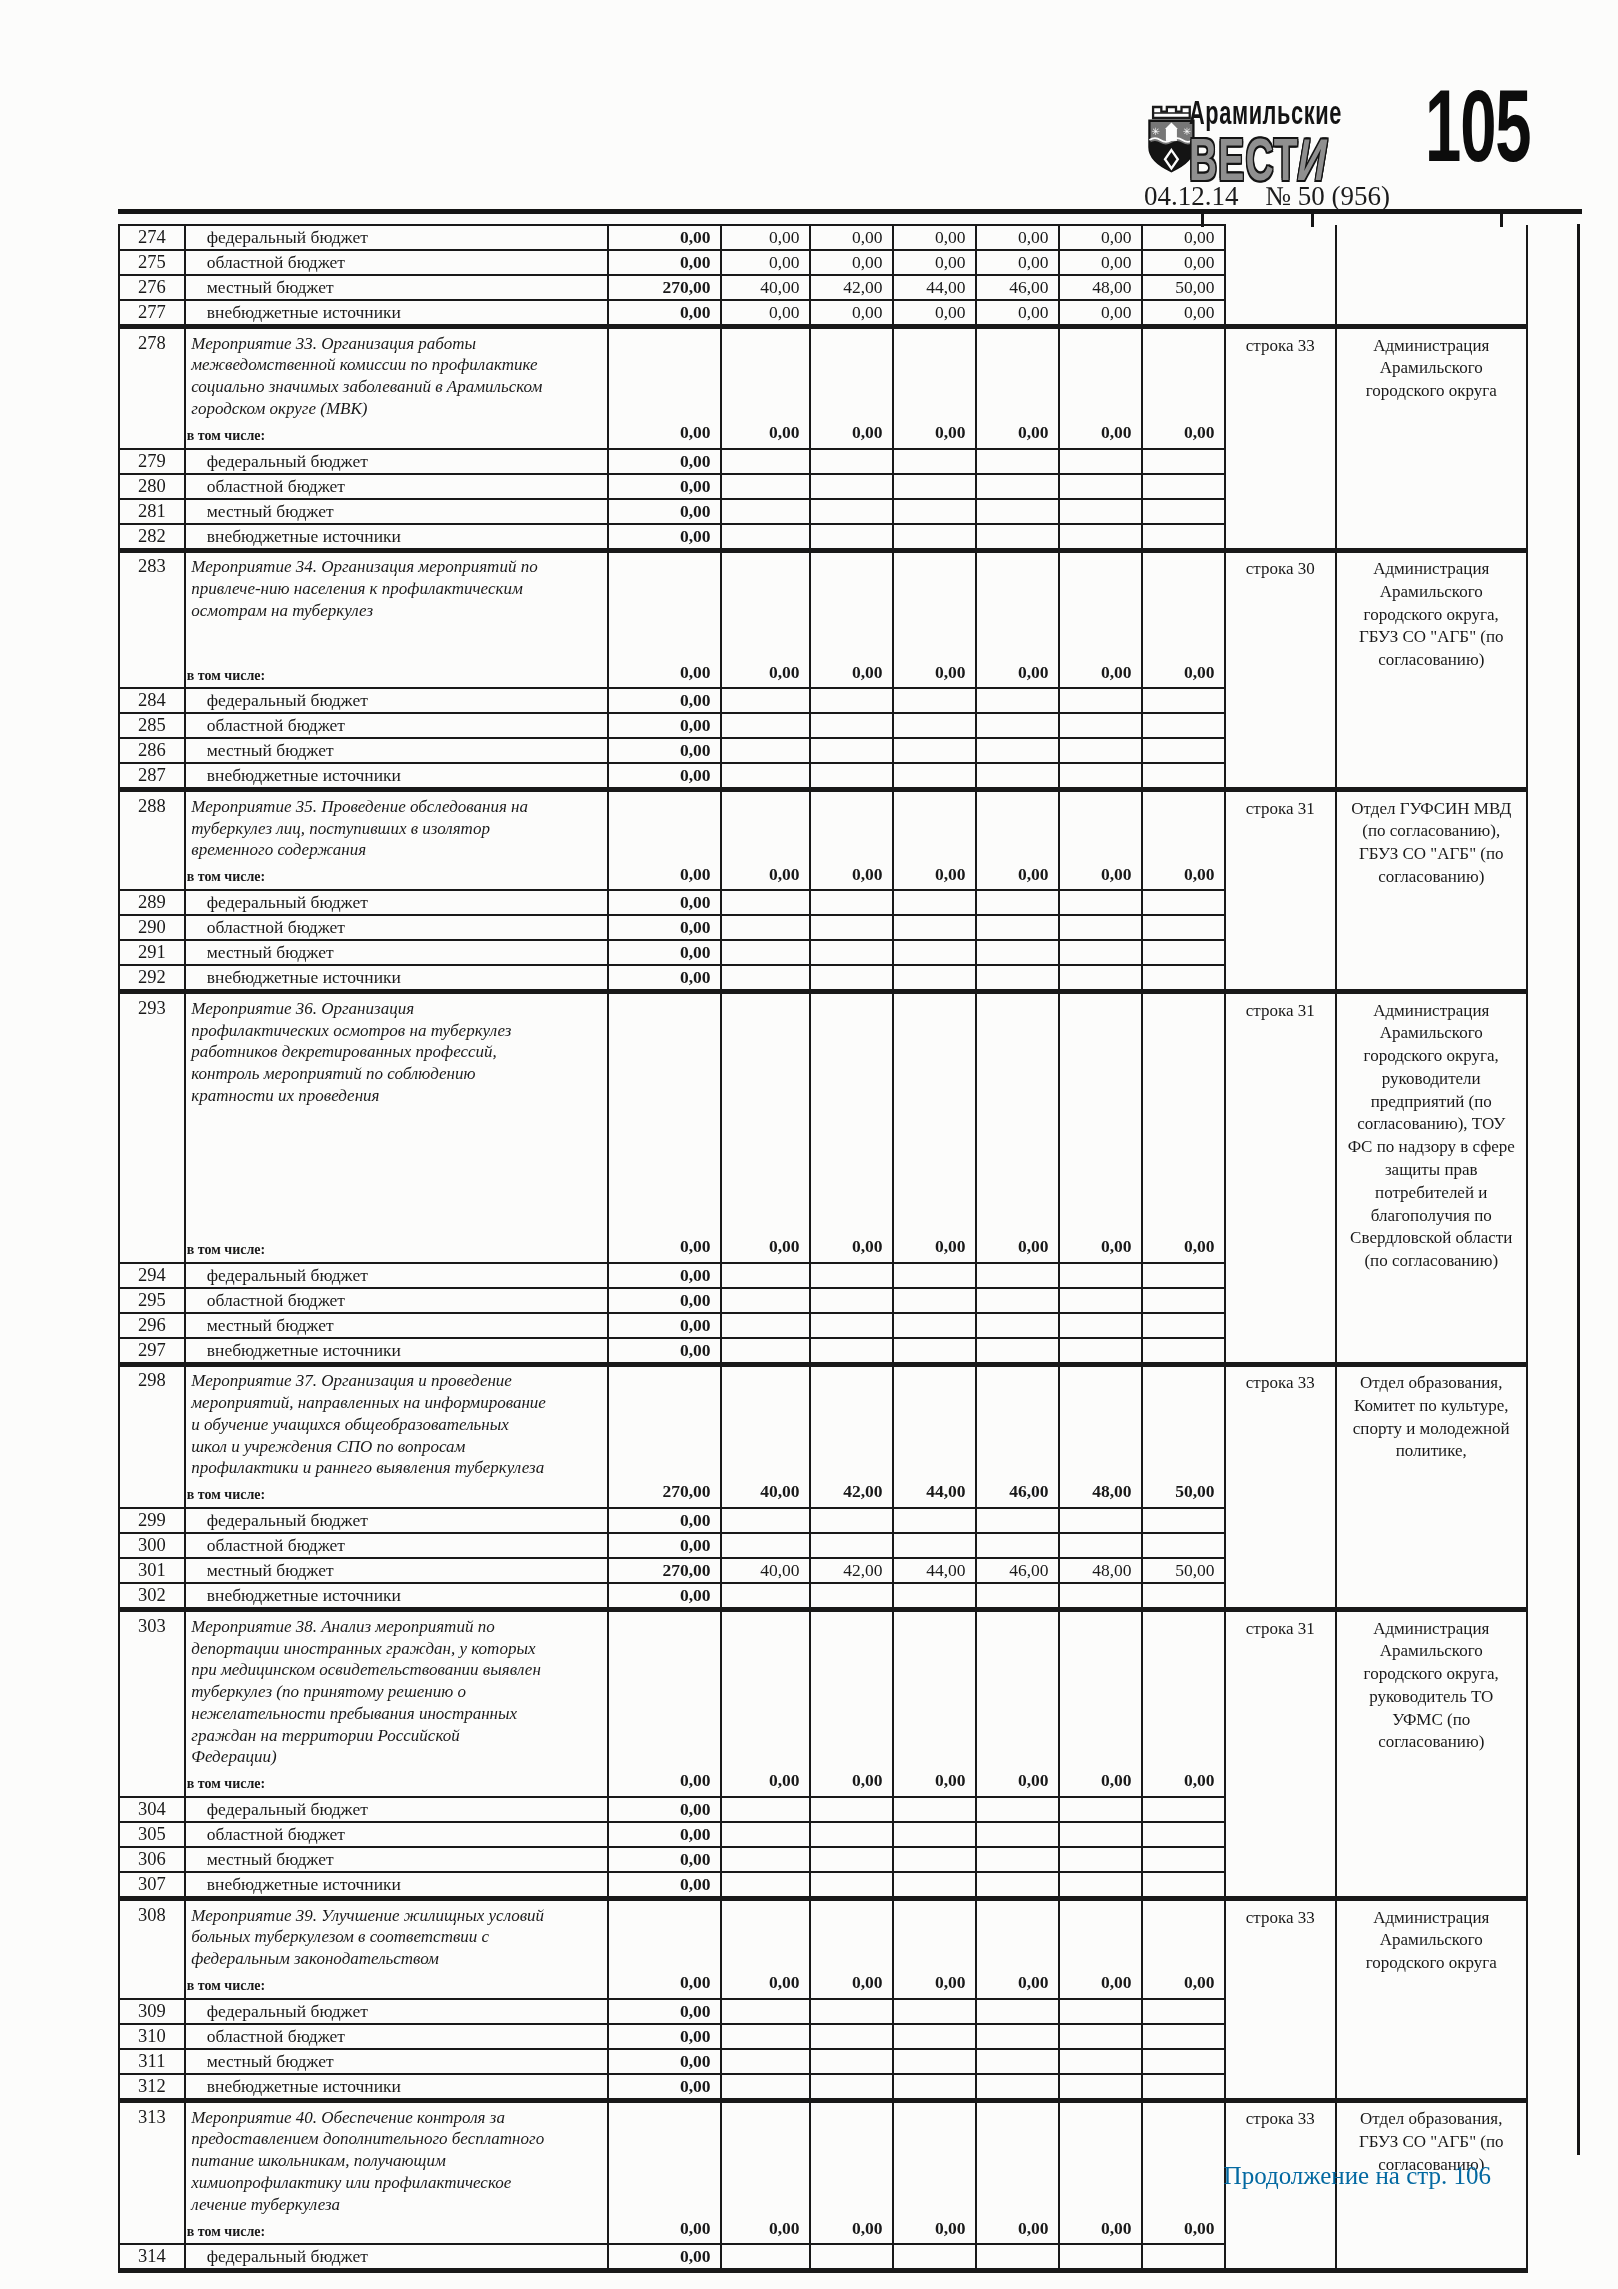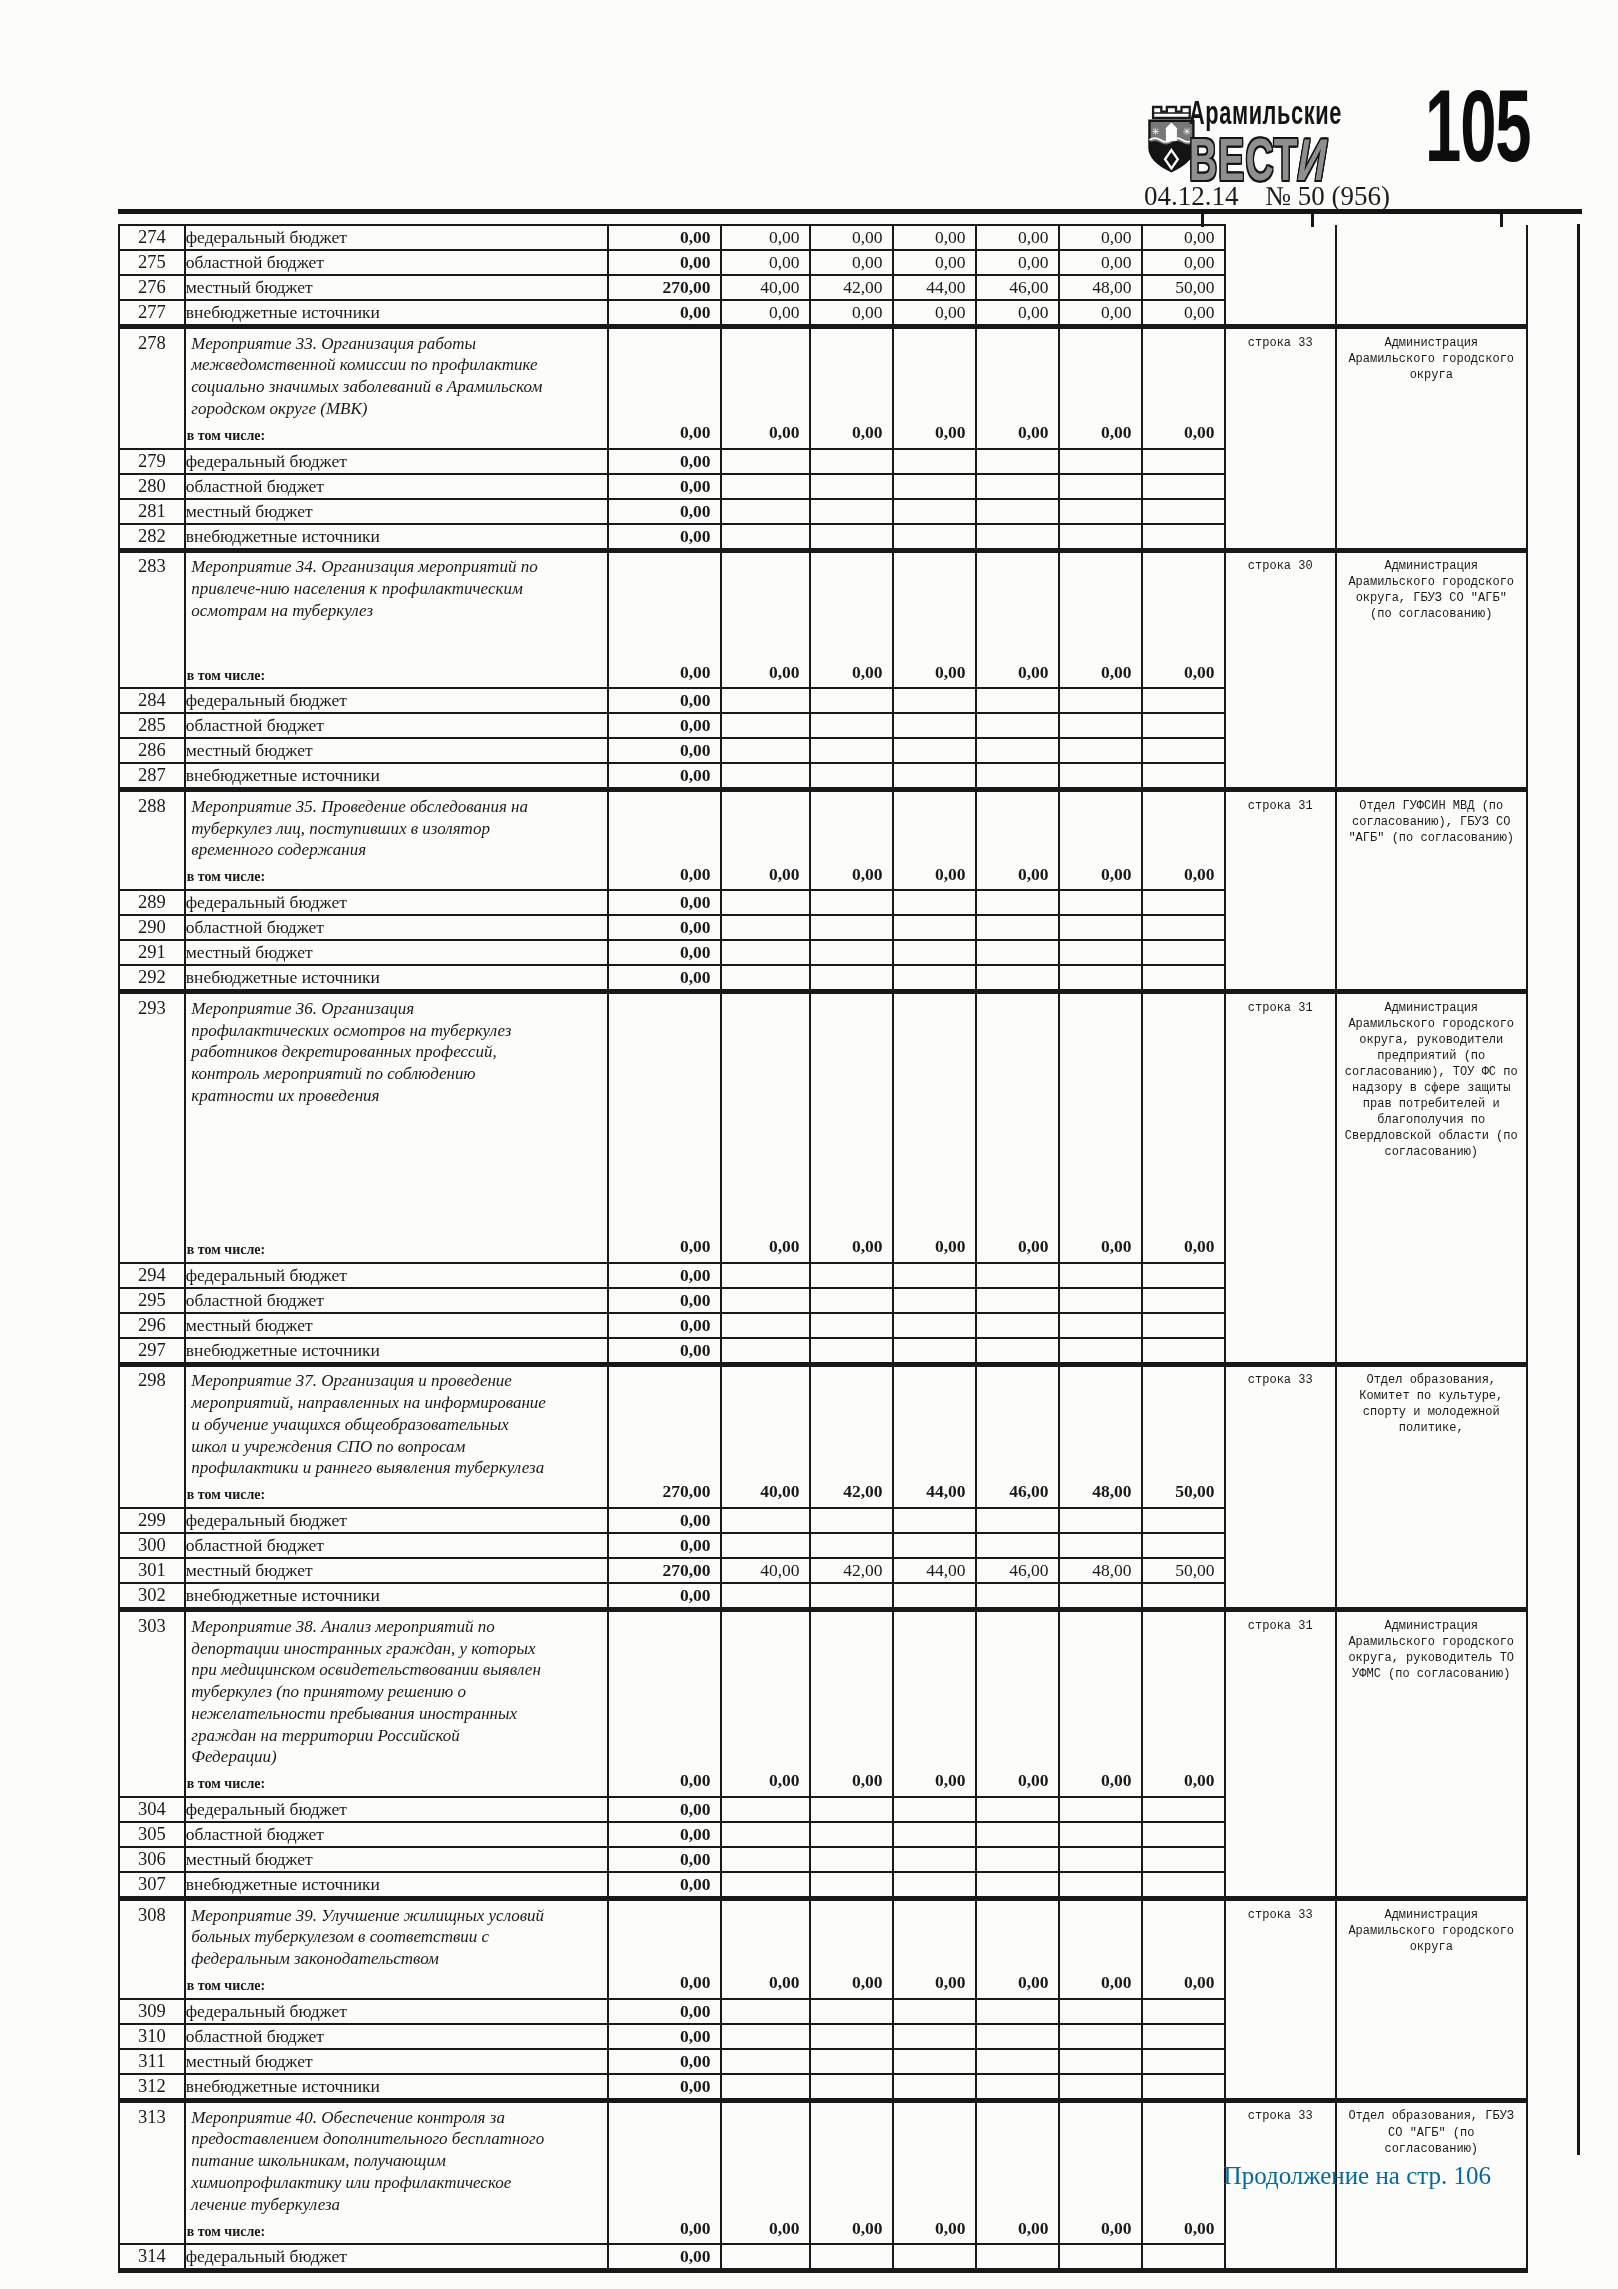--- a/index.html
+++ b/index.html
@@ -22,29 +22,29 @@
   .rule { position:absolute; left:118px; top:209px; width:1464px; height:4.6px; background:#151515; }
   .bridge { position:absolute; top:213px; width:2.8px; height:14px; background:#151515; }
   .col-rule { position:absolute; left:1577px; top:224px; width:2.8px; height:1931px; background:#151515; }
 
   
   table.budget { position:absolute; left:118px; top:224px; border-collapse:collapse; table-layout:fixed; }
   .budget td { border:2.8px solid #191919; font-size:17.5px; overflow:hidden; }
   tr.detail { height:23px; }
   td.num { text-align:center; vertical-align:middle; font-size:18.5px; padding:0 18px; }
   tr.mrow td.num { vertical-align:top; padding-top:3.7px; }
-  td.label { padding-left:0; }
+  td.label { padding-left:21px; }
   td.val { text-align:right; padding-right:9.2px; }
   td.val.c1 { font-weight:bold; }
   tr.mrow td { border-top-width:5.5px; }
   tr.mrow td.val { font-weight:bold; vertical-align:bottom; padding-bottom:4.6px; }
   td.desc { position:relative; padding:3.7px 5.5px 28px 5.5px; vertical-align:top; }
   .mtitle { font-style:italic; font-size:17px; line-height:1.28; max-width:355px; }
   .vtc { position:absolute; bottom:3.7px; left:1px; font-weight:bold; font-size:14px; }
-  td.stroka, td.org { vertical-align:top; text-align:center; font-size:12px; line-height:1.34; padding:5.5px 7.4px; border-bottom-width:5.5px;font-family:Liberation Mono, monospace; }
+  td.stroka, td.org { vertical-align:top; text-align:center; font-size:17px; line-height:1.34; padding:5.5px 7.4px; border-bottom-width:5.5px; }
   td.stroka.cont, td.org.cont { border-top:none; }
   tbody tr:first-child td { border-top-width:2.8px; }
   tbody tr:last-child td { border-bottom-width:5.5px; }
 
   .footer-note { position:absolute; left:1015px; top:2162px; width:476px; text-align:right; font-size:25px; color:#0369a1; }
 </style>
 </head>
 <body>
 
 <div class="page">

